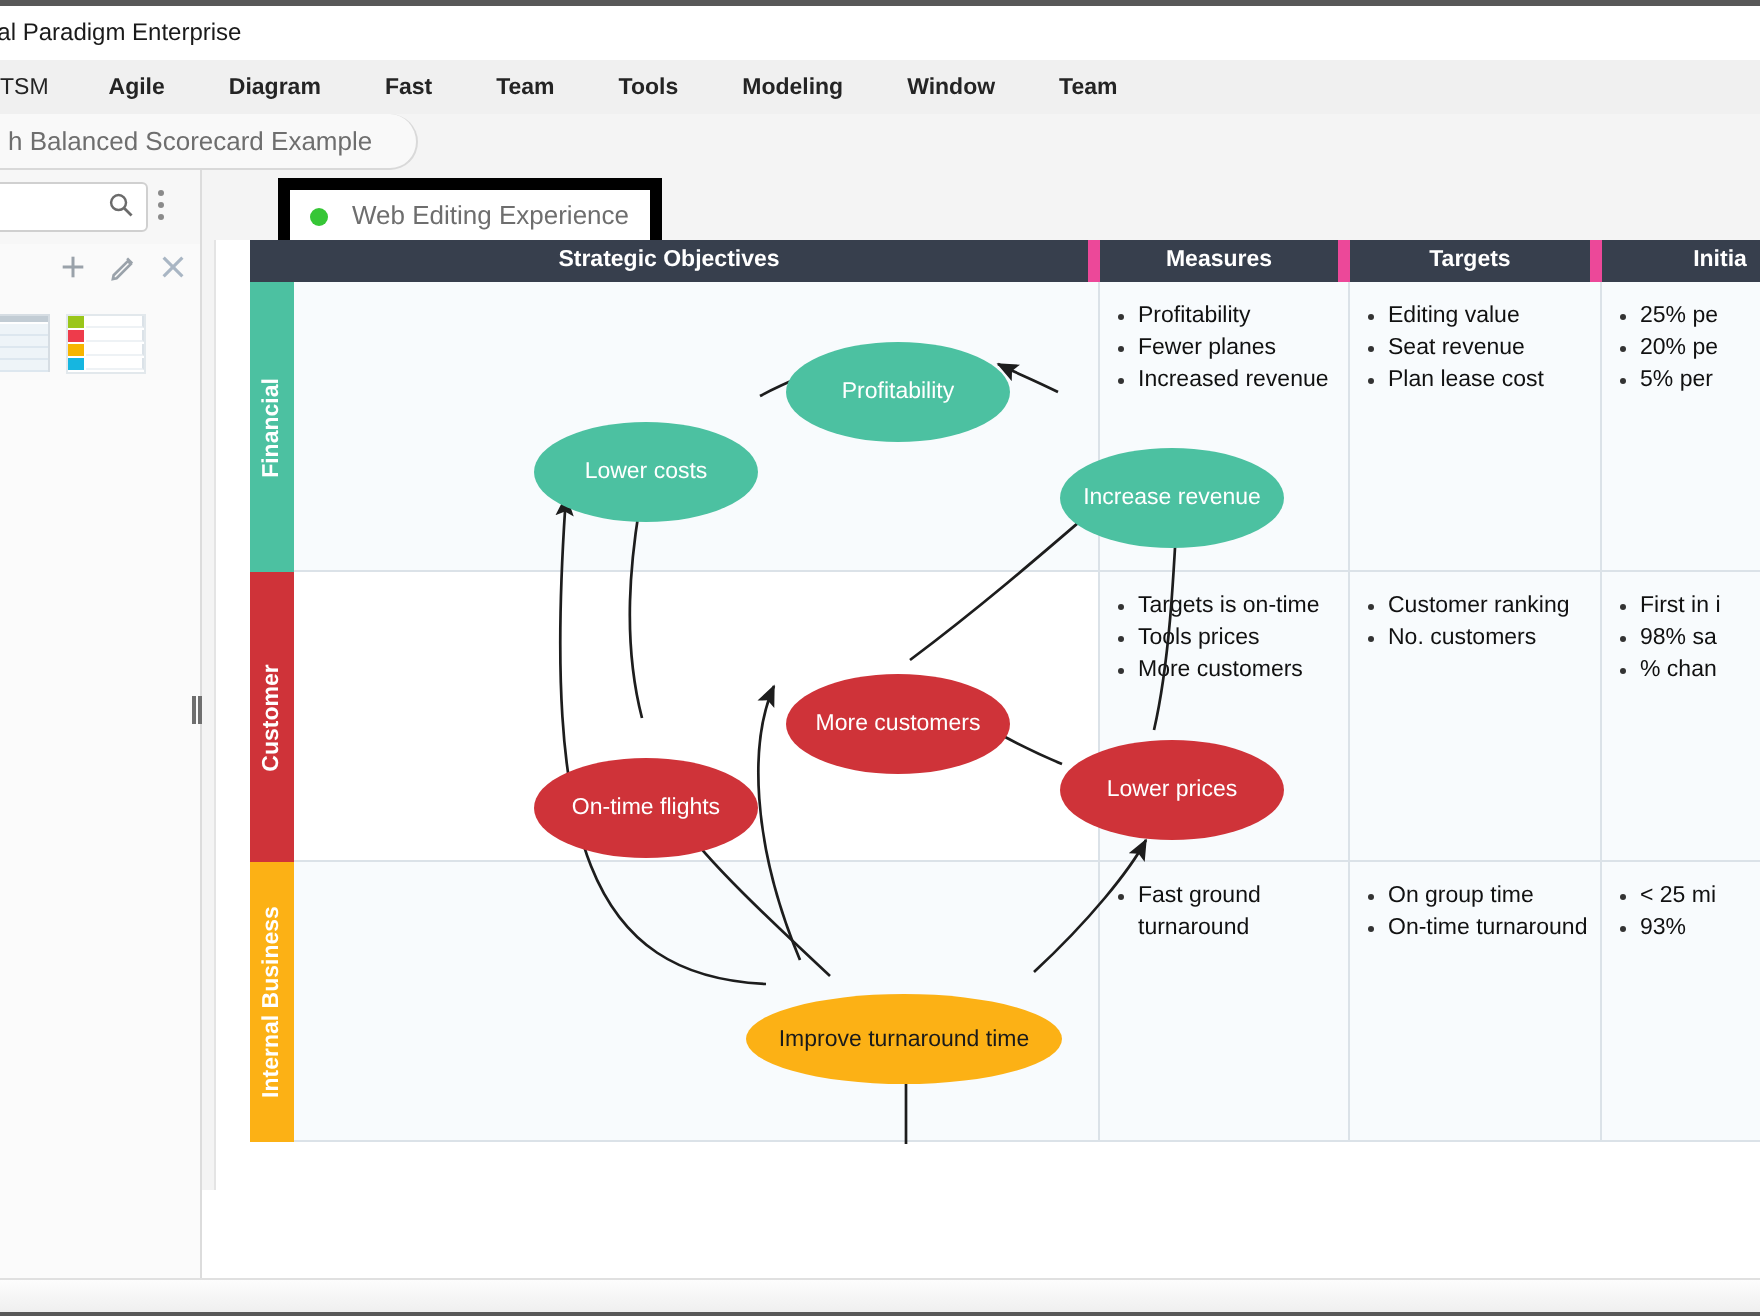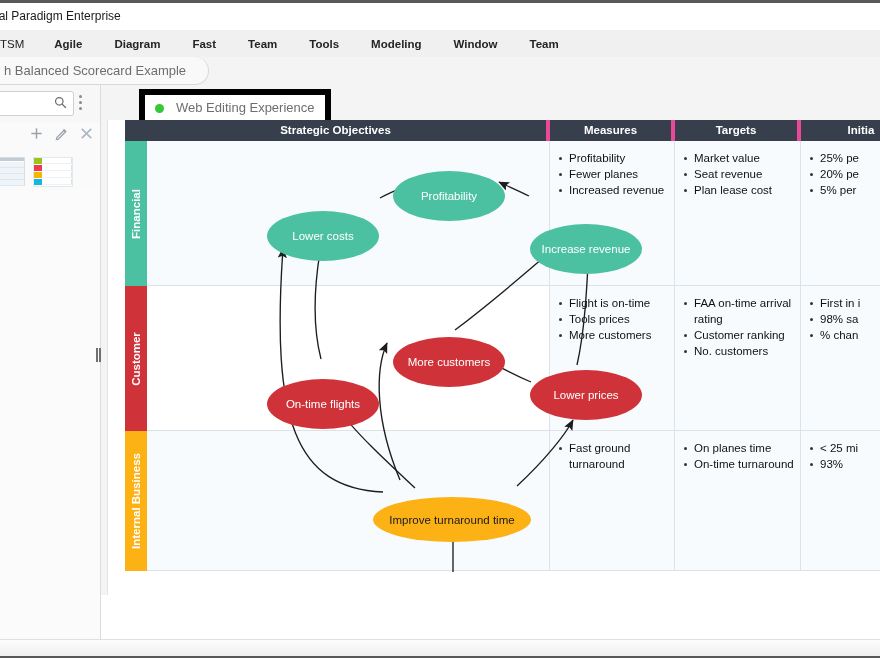--- a/index.html
+++ b/index.html
@@ -79,21 +79,21 @@
   .canvas{
     position:absolute;left:6px;top:35px;width:773px;height:510px;
     background:#ffffff;border:1px solid #e4e4e4;border-top:none;overflow:hidden;
   }
 
   
   .sc{position:absolute;left:17px;top:0px;width:800px;}
   .sc-head{display:flex;height:21px;background:#373f4d;}
   .sc-head .h{
     color:#ffffff;font-size:11.5px;font-weight:bold;text-align:center;
-    line-height:21px;border-right:4px solid #ec4899;box-sizing:border-box;
+    line-height:21px;border-right:6px solid #ec4899;box-sizing:border-box;
     white-space:nowrap;overflow:hidden;
   }
   .h-obj{width:425px;}
   .h-meas{width:125px;}
   .h-targ{width:126px;}
   .h-init{width:124px;}
 
   .sc-row{display:flex;position:relative;box-sizing:border-box;}
   .lane{width:22px;flex:0 0 22px;position:relative;}
   .lane span{
@@ -276,48 +276,47 @@
               <div class="cell cell-obj tinted"></div>
               <div class="cell cell-meas">
                 <ul>
                   <li>Profitability</li>
                   <li>Fewer planes</li>
                   <li>Increased revenue</li>
                 </ul>
               </div>
               <div class="cell cell-targ">
                 <ul>
-                  <li>Market value</li>
+                  <li>Editing value</li>
                   <li>Seat revenue</li>
                   <li>Plan lease cost</li>
                 </ul>
               </div>
               <div class="cell cell-init">
                 <ul>
                   <li>25% pe</li>
                   <li>20% pe</li>
                   <li>5% per</li>
                 </ul>
               </div>
             </div>
             <div class="sc-row row-customer">
               <div class="lane lane-customer">
                 <span>Customer</span>
               </div>
               <div class="cell cell-obj"></div>
               <div class="cell cell-meas">
                 <ul>
-                  <li>Flight is on-time</li>
+                  <li>Targets is on-time</li>
                   <li>Tools prices</li>
                   <li>More customers</li>
                 </ul>
               </div>
               <div class="cell cell-targ">
                 <ul>
-                  <li class="wrap">FAA on-time arrival rating</li>
                   <li>Customer ranking</li>
                   <li>No. customers</li>
                 </ul>
               </div>
               <div class="cell cell-init">
                 <ul>
                   <li>First in i</li>
                   <li>98% sa</li>
                   <li>% chan</li>
                 </ul>
@@ -328,21 +327,21 @@
                 <span>Internal Business</span>
               </div>
               <div class="cell cell-obj tinted"></div>
               <div class="cell cell-meas">
                 <ul>
                   <li class="wrap">Fast ground turnaround</li>
                 </ul>
               </div>
               <div class="cell cell-targ">
                 <ul>
-                  <li>On planes time</li>
+                  <li>On group time</li>
                   <li>On-time turnaround</li>
                 </ul>
               </div>
               <div class="cell cell-init">
                 <ul>
                   <li>&lt; 25 mi</li>
                   <li>93%</li>
                 </ul>
               </div>
             </div>

